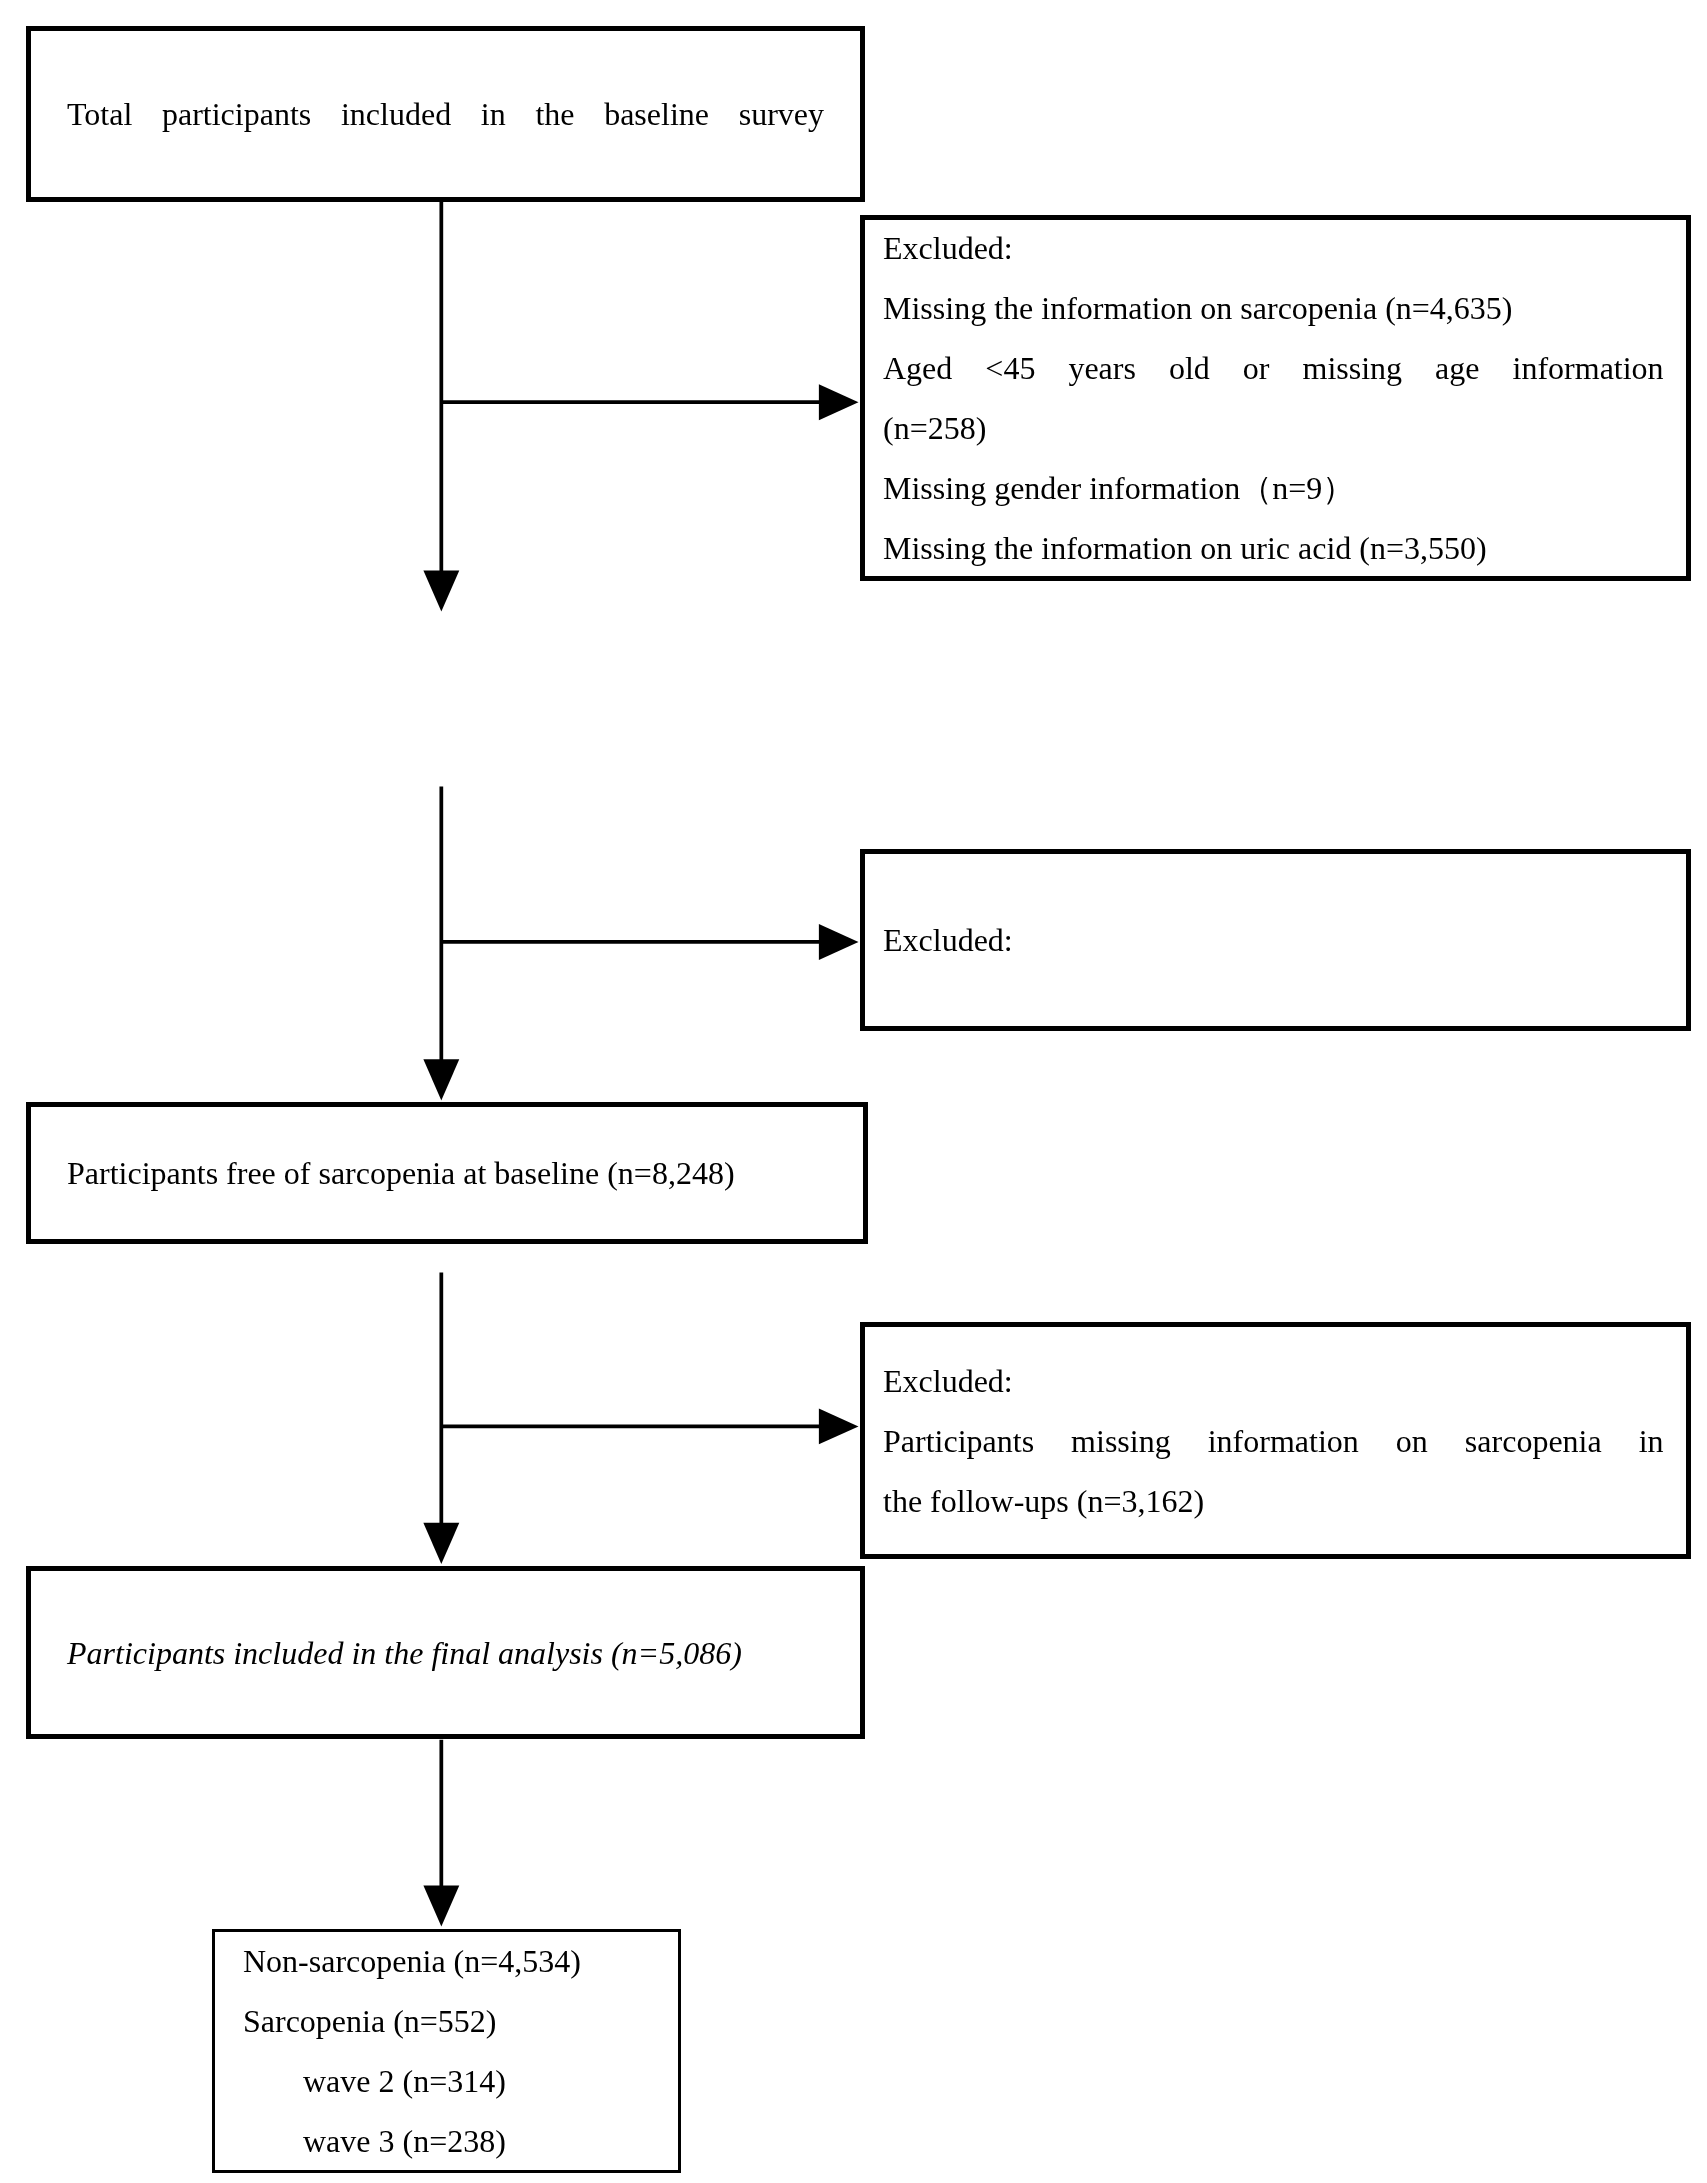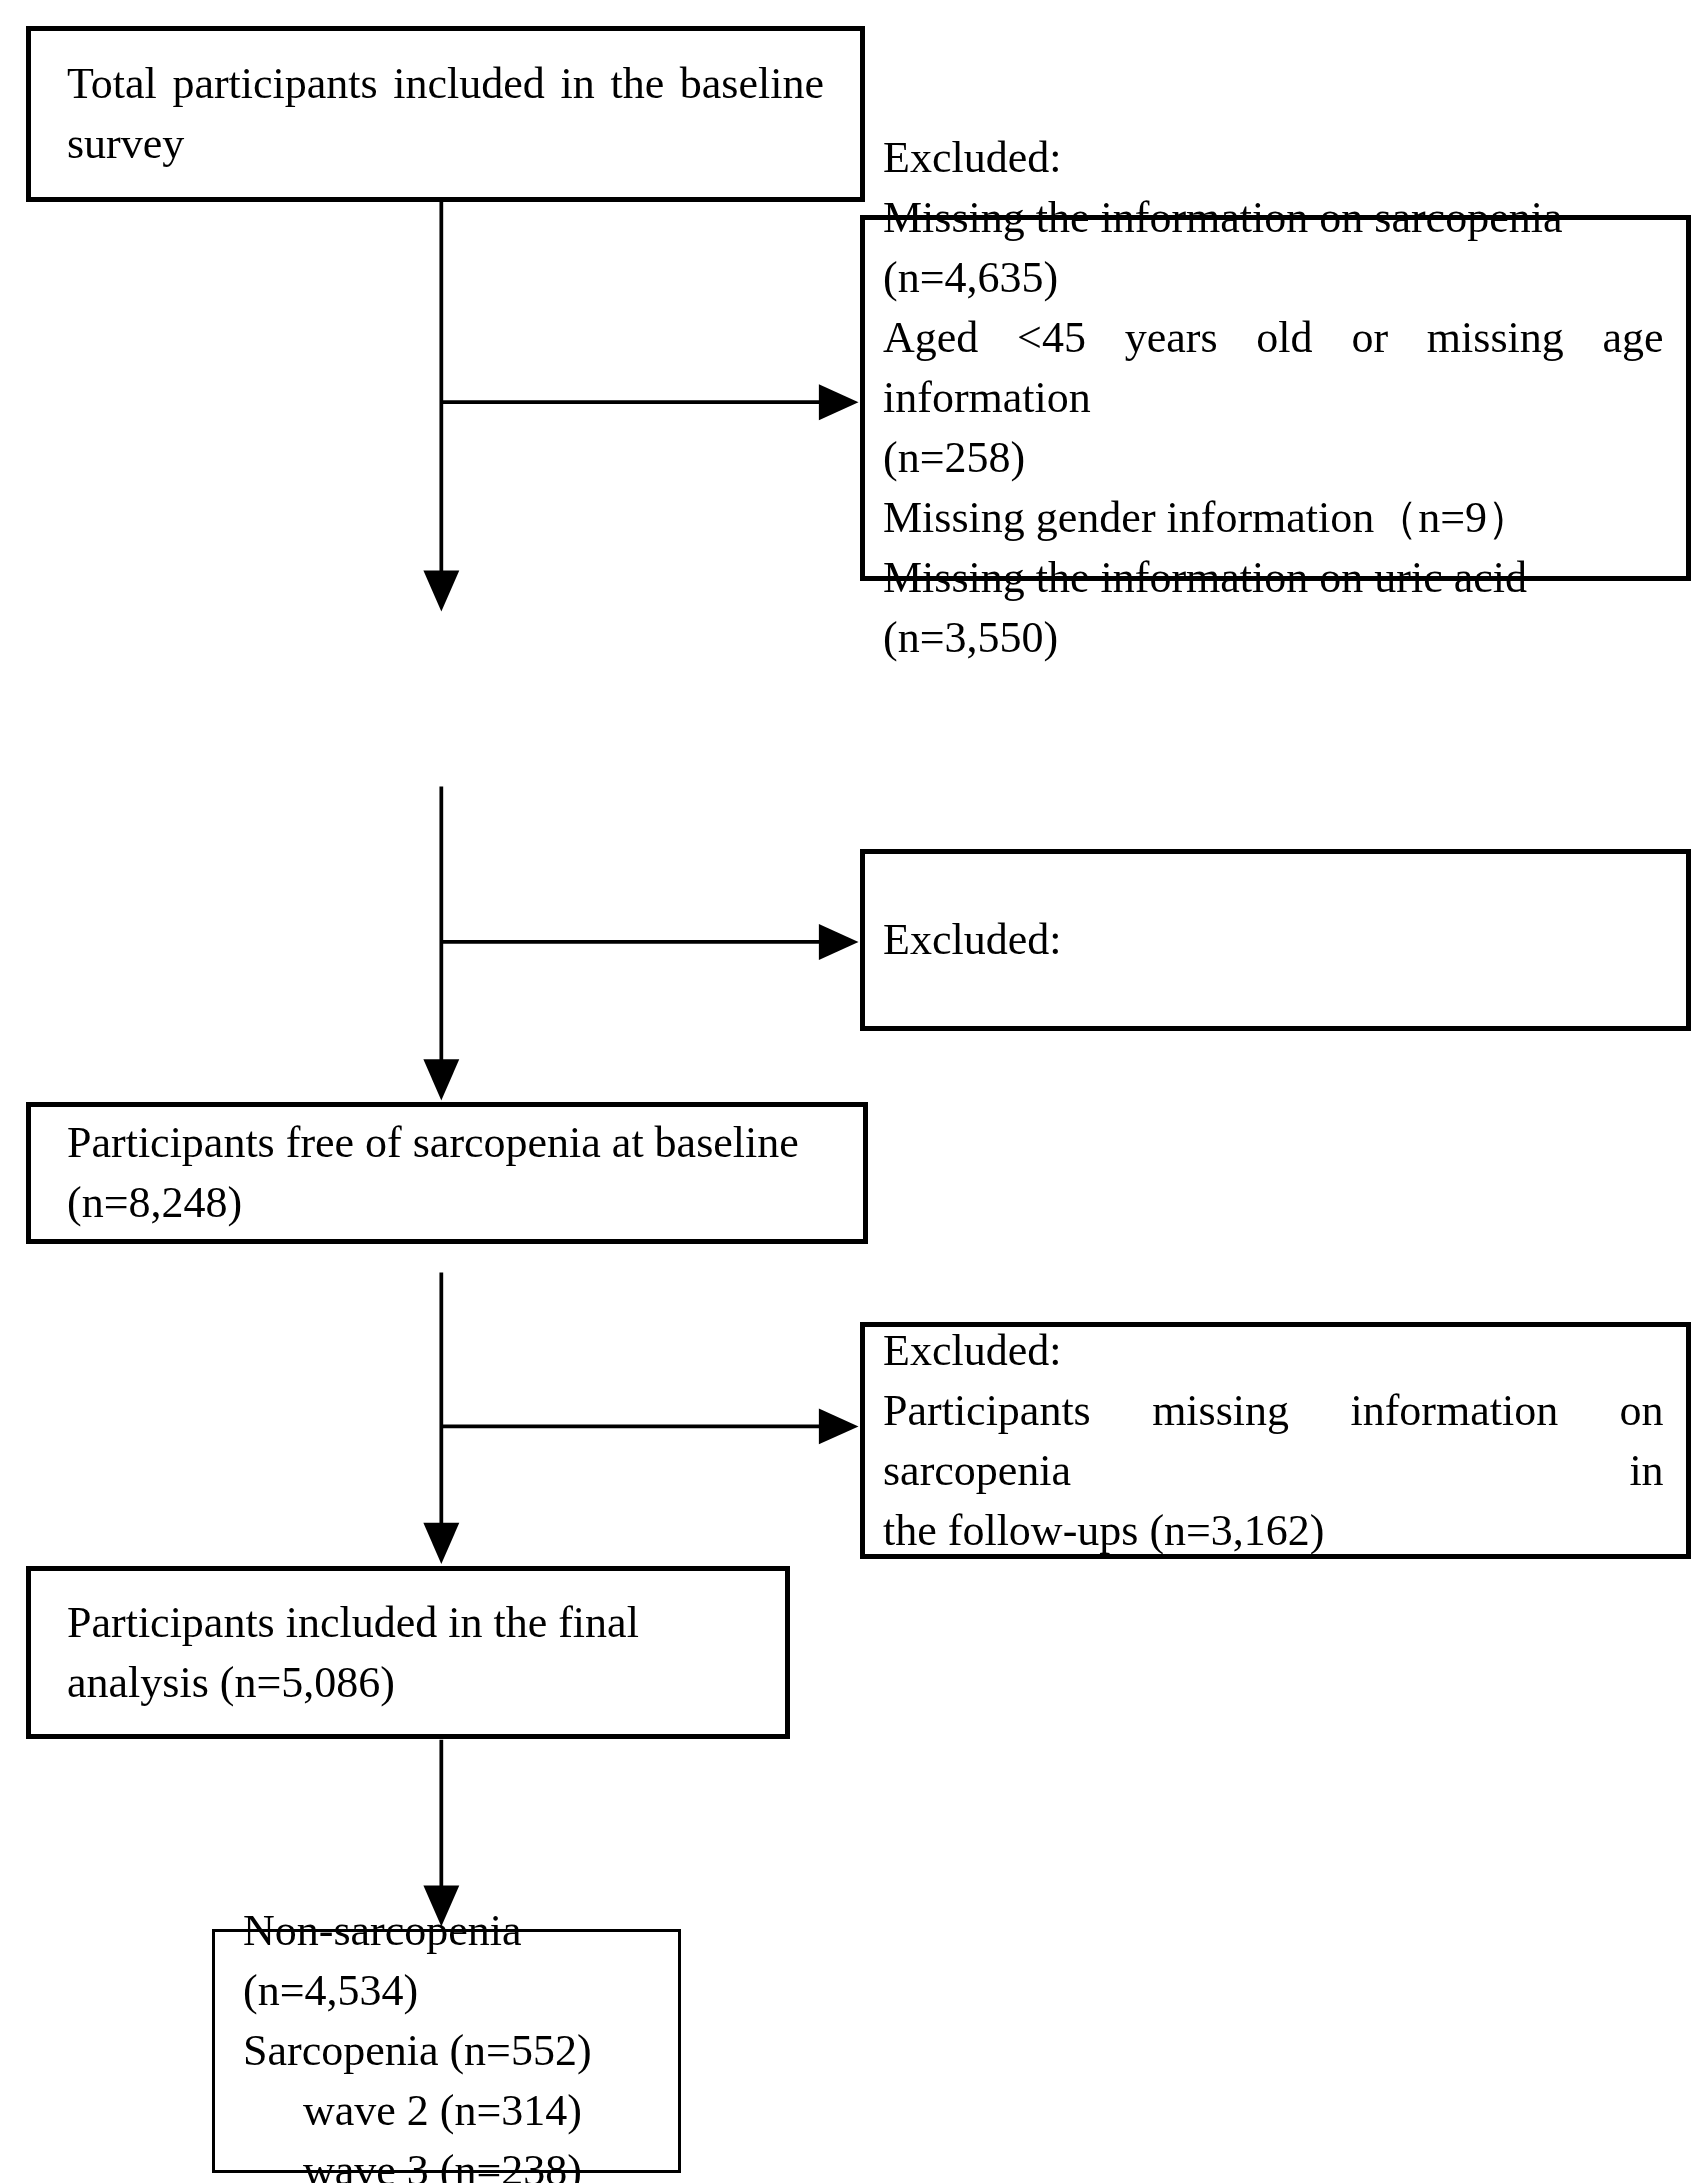--- a/index.html
+++ b/index.html
@@ -34,21 +34,21 @@
     fill:var(--ink);
   }
   .node{
     position:absolute;
     box-sizing:border-box;
     border:5.2px solid var(--ink);
     background:var(--paper);
     display:flex;
     flex-direction:column;
     justify-content:center;
-    font-size:44px;
+    font-size:32px;
     line-height:60px;
   }
   .node--thin{ border-width:3.7px; }
   .ln{ text-align:left; }
   .ln.j{
     text-align:justify;
     text-align-last:justify;
   }
   .ln.ind{ padding-left:60px; }
   .pad-main{ padding:0 36px; }
@@ -105,21 +105,21 @@
   <div class="node pad-main" style="left:26px; top:1102px; width:842px; height:142px;">
     <div class="ln">Participants free of sarcopenia at baseline (n=8,248)</div>
   </div>
 
   <div class="node pad-excl" style="left:860px; top:1322px; width:831px; height:237px;">
     <div class="ln">Excluded:</div>
     <div class="ln j">Participants missing information on sarcopenia in</div>
     <div class="ln">the follow-ups (n=3,162)</div>
   </div>
 
-  <div class="node pad-main" style="left:26px; top:1566px; width:764px; height:173px;">
+  <div class="node pad-main" style="left:26px; top:1566px; width:839px; height:173px;font-style:italic;">
     <div class="ln">Participants included in the final analysis (n=5,086)</div>
   </div>
 
   <div class="node node--thin pad-final" style="left:212px; top:1929px; width:469px; height:244px;">
     <div class="ln">Non-sarcopenia (n=4,534)</div>
     <div class="ln">Sarcopenia (n=552)</div>
     <div class="ln ind">wave 2 (n=314)</div>
     <div class="ln ind">wave 3 (n=238)</div>
   </div>
 

